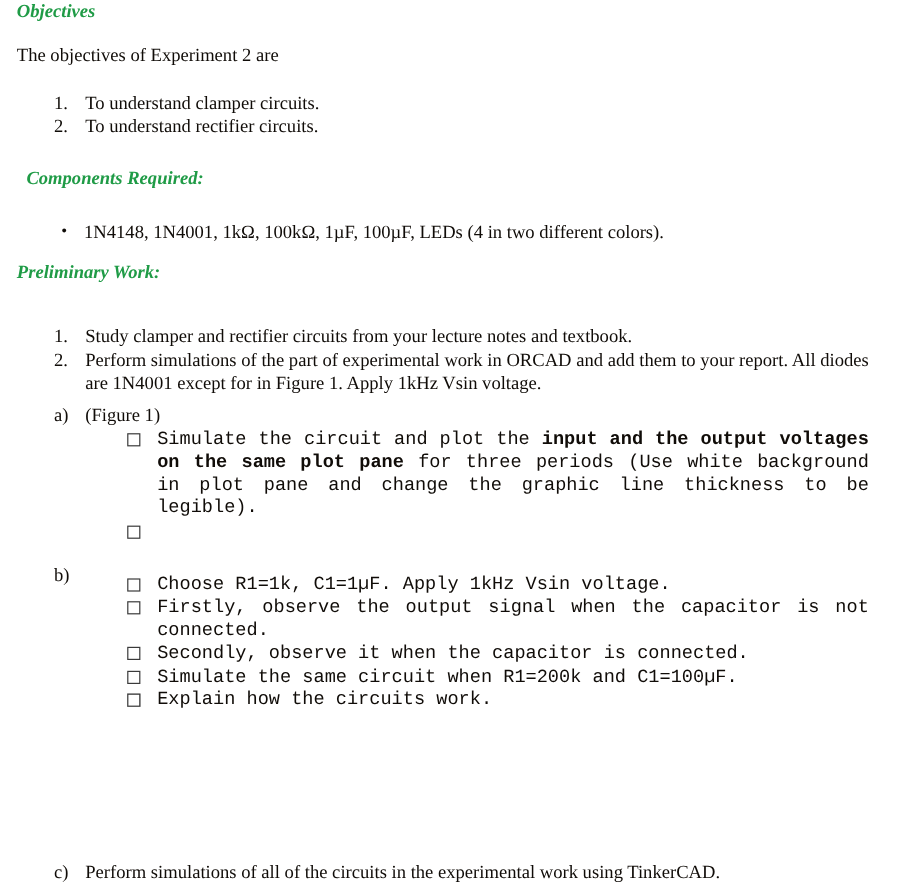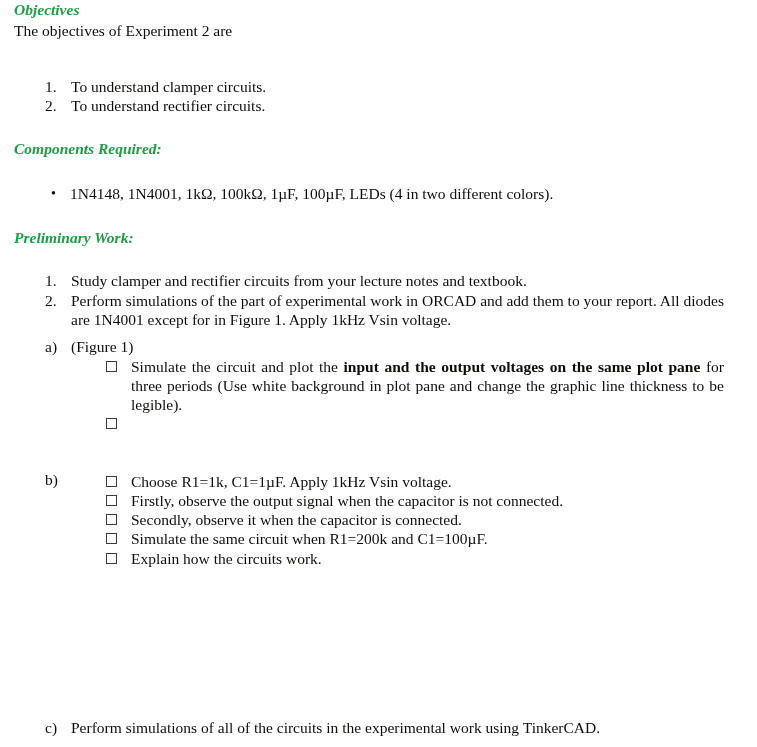--- a/index.html
+++ b/index.html
@@ -28,31 +28,31 @@
   .heading {
     color: #1f9b46;
     font-weight: bold;
     font-style: italic;
     font-size: 15.5px;
     margin: 0 0 0 14px;
     line-height: 1.12;
     white-space: nowrap;
   }
   #h-objectives { position: absolute; top: 1px;   left: 0; }
-  #h-components { position: absolute; top: 140px; left: 0; }
-  #h-prelim     { position: absolute; top: 229px; left: 0; }
+  #h-components { position: absolute; top: 140px; left: 8px; }
+  #h-prelim     { position: absolute; top: 219px; left: 0; }
 
   
   .body-text {
     position: absolute;
     left: 14px;
     width: 710px;
     line-height: 1.22;
   }
-  #p-objectives-intro { top: 22px; }
+  #p-objectives-intro { top: 38px; }
 
   
   .numlist {
     position: absolute;
     margin: 0;
     padding: 0;
     list-style: none;
   }
   .numlist > li {
     position: relative;
@@ -120,23 +120,24 @@
     margin: 0;
     padding: 0;
     list-style: none;
     position: relative;
   }
   .checklist > li {
     position: relative;
     padding-left: 25px;
     line-height: 1.235;
     text-align: justify;
+    font-family: Liberation Mono, monospace;
   }
   #part-a .checklist { margin-left: 61px; width: 618px; margin-top: 1px; }
-  #part-b .checklist { margin-left: 61px; width: 618px; margin-top: 2px; }
+  #part-b .checklist { margin-left: 61px; width: 618px; margin-top: 8px; }
   .checkbox {
     position: absolute;
     left: 0;
     top: 4px;
     width: 9px;
     height: 9px;
     border: 1.4px solid #3a3a3a;
     box-sizing: content-box;
     background: #ffffff;
   }

